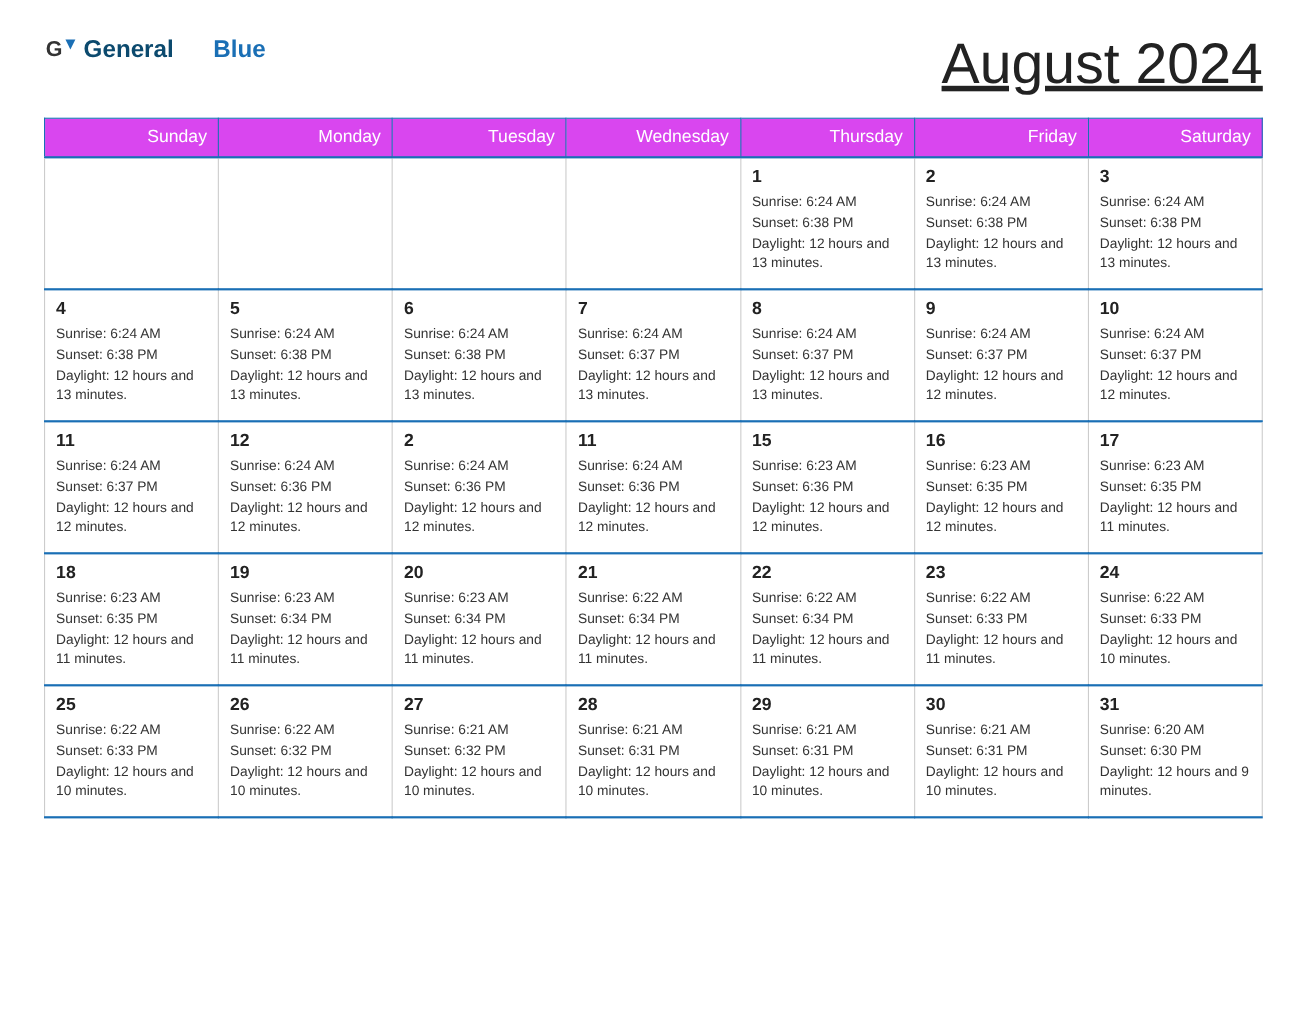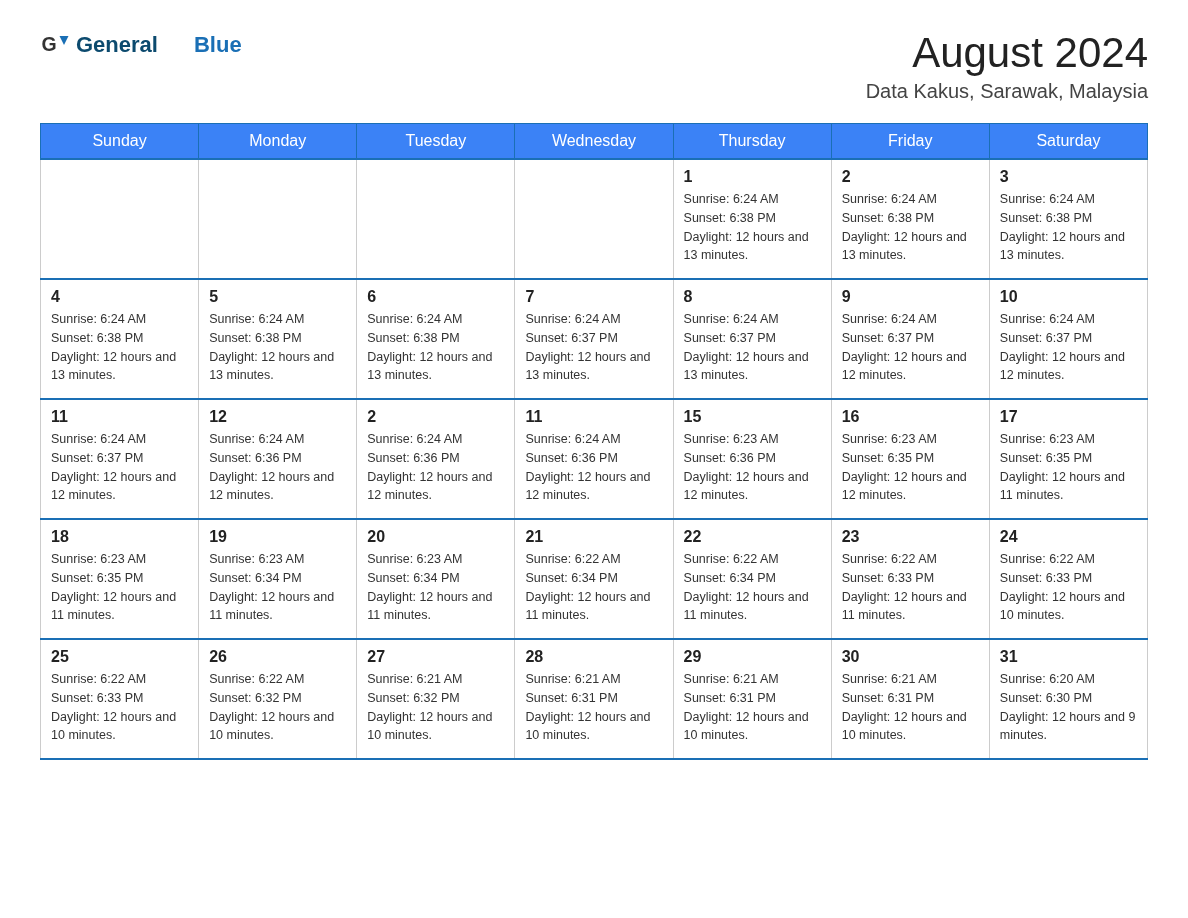--- a/index.html
+++ b/index.html
@@ -33,42 +33,43 @@
       margin-left: 36px;
     }
     .logo-icon {
       width: 30px;
       height: 30px;
     }
     .title-section {
       text-align: right;
     }
     .month-title {
-      font-size: 42px;
+      font-size: 52px;
       font-weight: 300;
       color: #222;
       line-height: 1.1;
+      text-decoration: underline;
     }
     .location-title {
       font-size: 20px;
       color: #444;
       margin-top: 4px;
     }
     .calendar {
       width: 100%;
       border-collapse: collapse;
       border: 1px solid #aaa;
     }
     .calendar th {
-      background-color: #3b82f6;
+      background-color: #d946ef;
       color: #fff;
       font-size: 16px;
       font-weight: normal;
       padding: 8px 10px;
-      text-align: center;
+      text-align: right;
       border: 1px solid #1a6fb5;
     }
     .calendar td {
       width: 14.28%;
       vertical-align: top;
       padding: 8px 10px;
       border: 1px solid #ccc;
       font-size: 13px;
       color: #333;
       min-height: 100px;
@@ -101,21 +102,20 @@
     <svg class="logo-icon" viewBox="0 0 40 40">
       <text x="2" y="28" font-size="26" font-weight="bold" fill="#333">G</text>
       <polygon points="26,8 38,8 32,20" fill="#1a6fb5"></polygon>
     </svg>
     <div>
       <span class="logo-text-general">General</span><span class="logo-text-blue">Blue</span>
     </div>
   </div>
   <div class="title-section">
     <div class="month-title">August 2024</div>
-    <div class="location-title">Data Kakus, Sarawak, Malaysia</div>
   </div>
 </div>
 
 <table class="calendar">
   <thead>
     <tr>
     <th>Sunday</th>
         <th>Monday</th>
         <th>Tuesday</th>
         <th>Wednesday</th>

